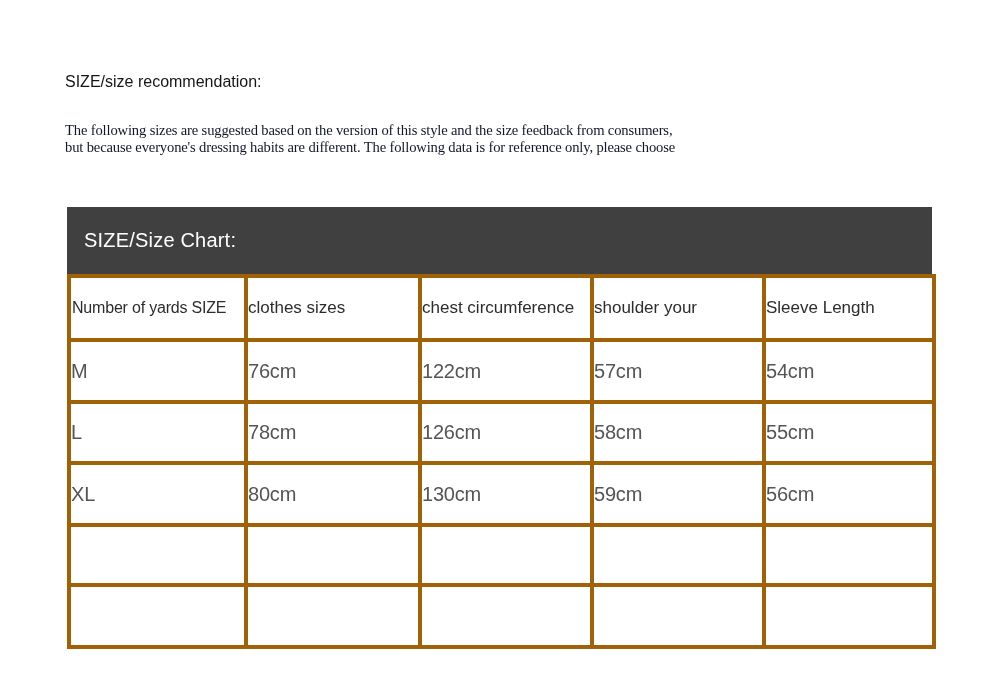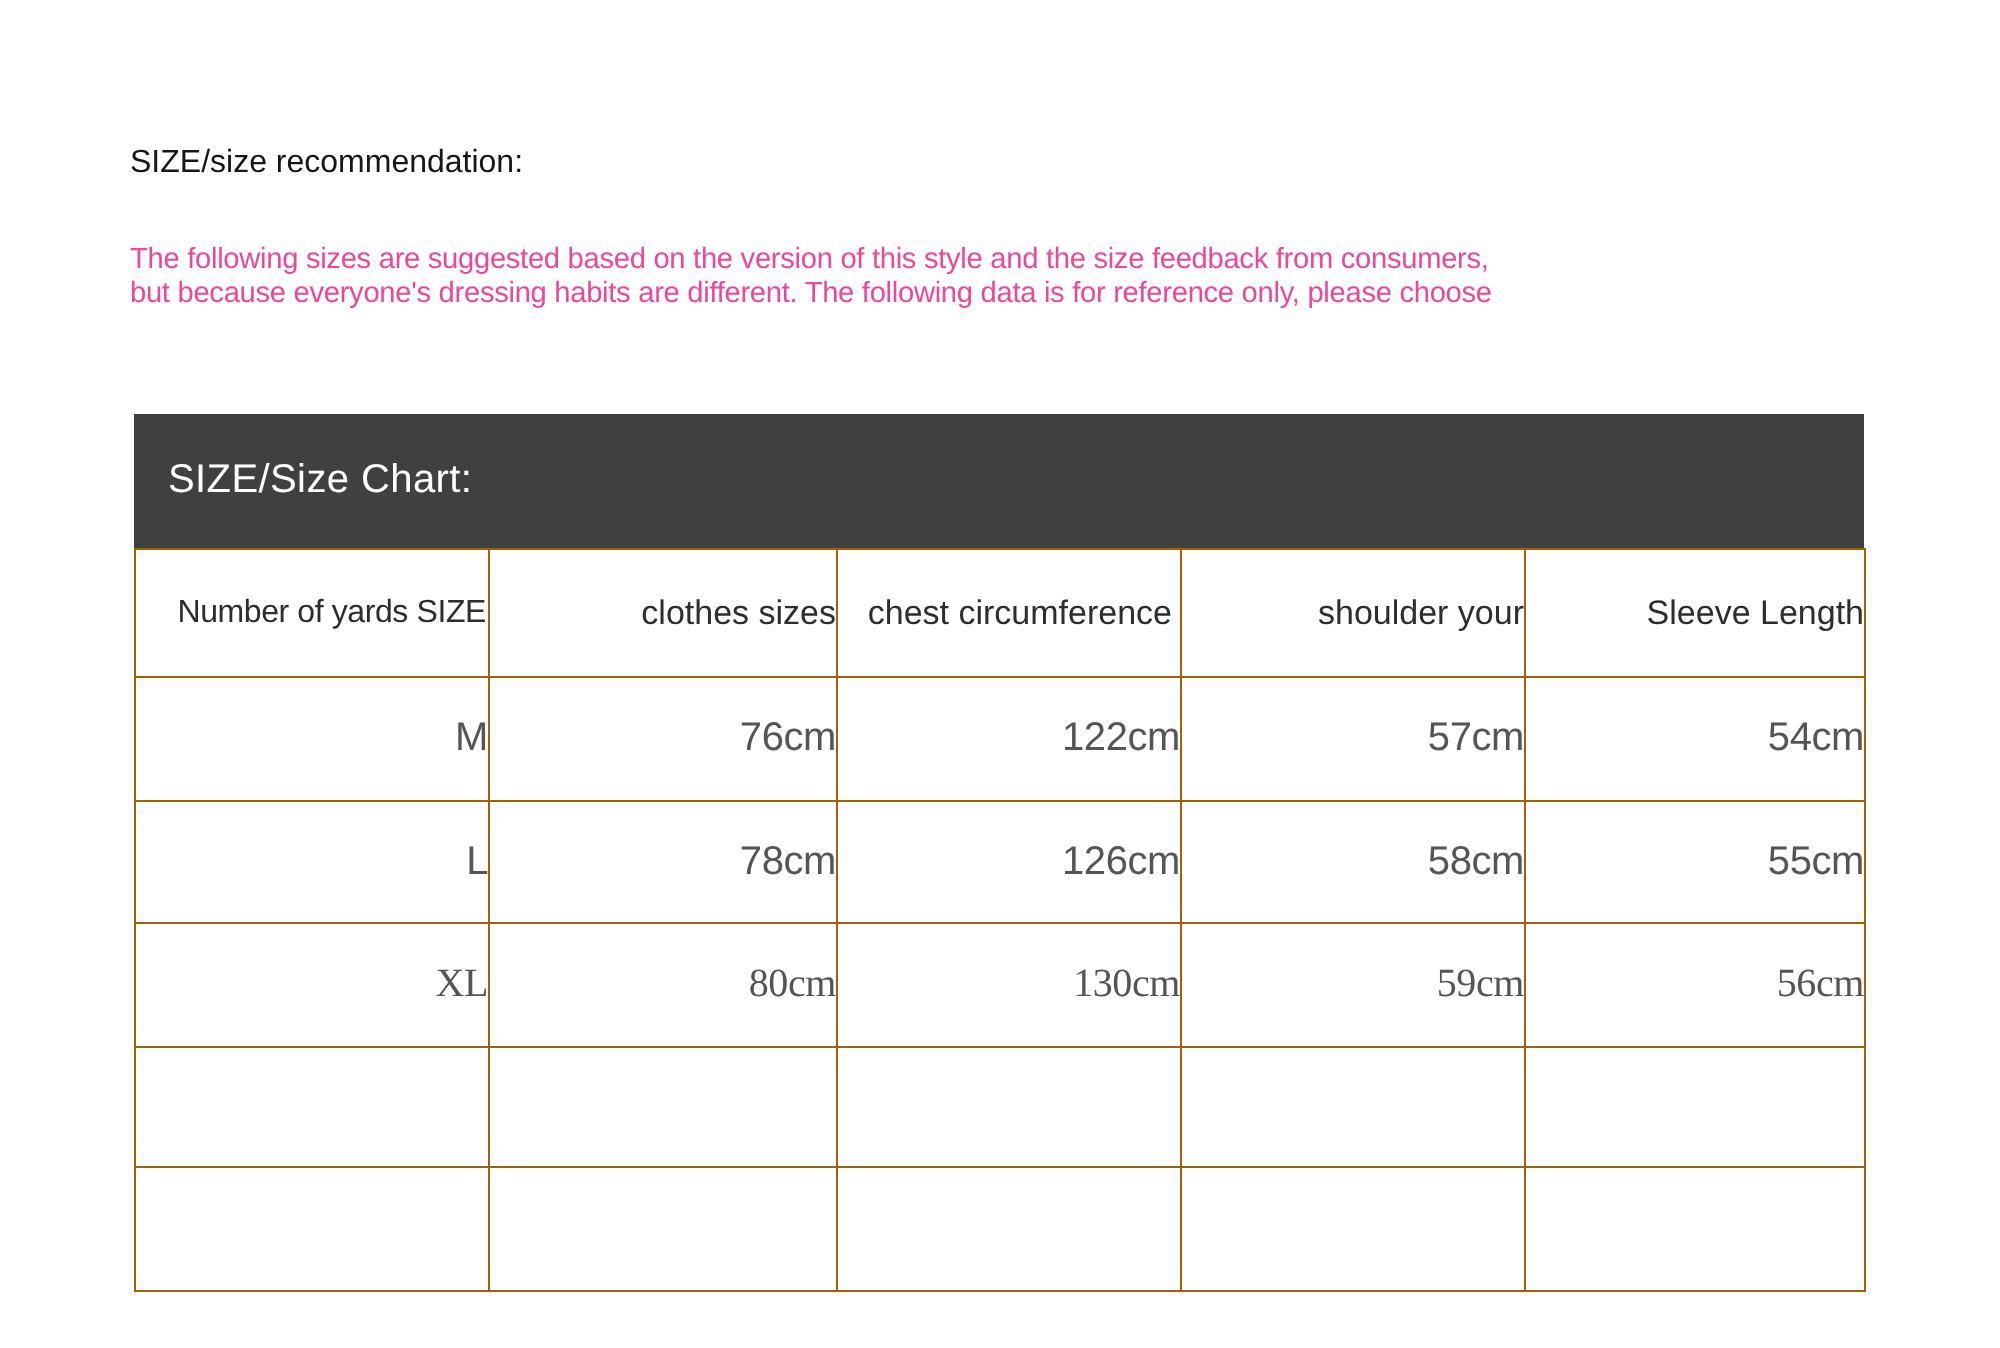--- a/index.html
+++ b/index.html
@@ -22,21 +22,22 @@
     color: #161616;
   }
   .intro {
     position: absolute;
     left: 65px;
     top: 122px;
     width: 885px;
     font-size: 14.6px;
     line-height: 17.4px;
     letter-spacing: -0.15px;
-    color: #ec4899;
+    color: #0f172a;
+    font-family: Liberation Serif, serif;
   }
   .chart-title-bar {
     position: absolute;
     left: 67px;
     top: 207px;
     width: 865px;
     height: 67px;
     background: #404040;
     display: flex;
     align-items: center;
@@ -48,29 +49,29 @@
   table.size-table {
     position: absolute;
     left: 67px;
     top: 274px;
     width: 865px;
     border-collapse: collapse;
     table-layout: fixed;
     background: #ffffff;
   }
   table.size-table td {
-    border: 1px solid #a16207;
-    text-align: right;
+    border: 4px solid #a16207;
+    text-align: left;
     vertical-align: middle;
     overflow: hidden;
   }
   table.size-table tr:nth-child(1) td { height: 64px; }
   table.size-table tr:nth-child(2) td { height: 62px; }
   table.size-table tr:nth-child(3) td { height: 61px; }
-  table.size-table tr:nth-child(4) td { height: 62px; font-family: Liberation Serif, serif; }
+  table.size-table tr:nth-child(4) td { height: 62px; }
   table.size-table tr:nth-child(5) td { height: 60px; }
   table.size-table tr:nth-child(6) td { height: 62px; }
   td.hdr {
     font-size: 17px;
     color: #2d2d2d;
     line-height: 22px;
   }
   td.hdr-first {
     font-size: 16px;
     letter-spacing: -0.2px;

